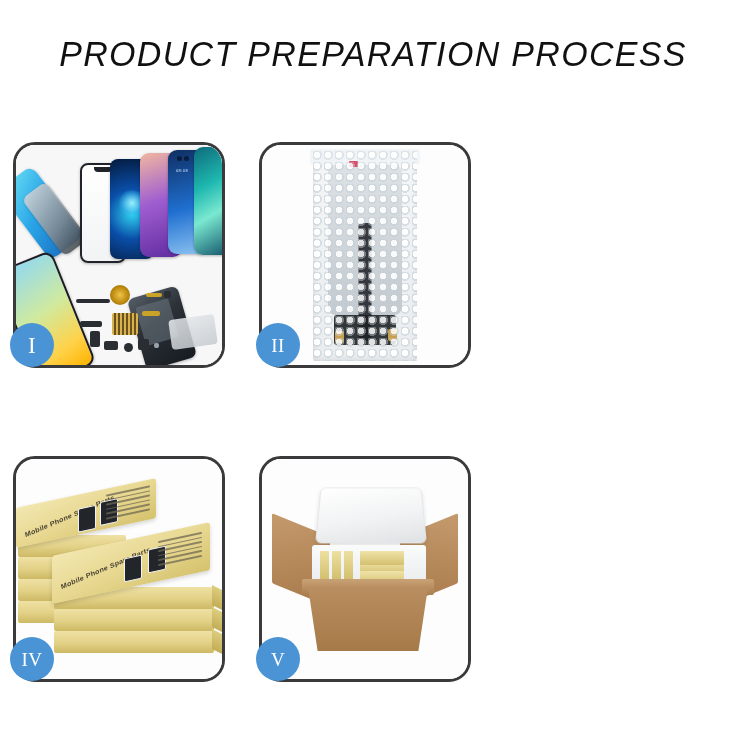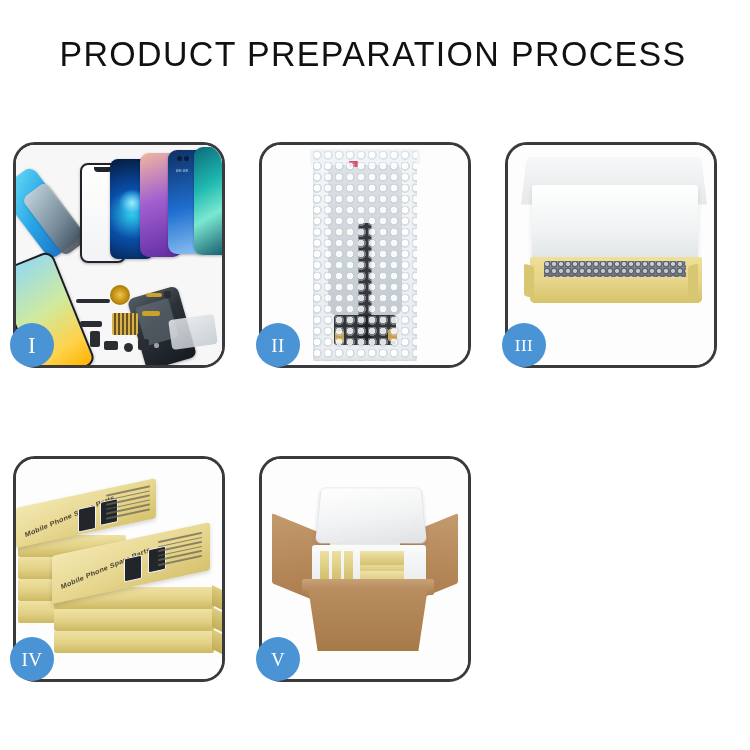--- a/index.html
+++ b/index.html
@@ -6,21 +6,21 @@
   body{
     width:750px;height:750px;
     background:#ffffff;
     font-family:"Liberation Sans","DejaVu Sans",sans-serif;
     overflow:hidden;
     position:relative;
   }
   .page{width:750px;height:750px;position:relative;}
 
   
-  .header{position:absolute;top:0;left:0;width:746px;text-align:center;}
+  .header{position:absolute;top:0;left:0;width:746px;text-align:center;font-style:italic;}
   .title{
     margin:0;
     padding-top:34px;
     font-size:35px;
     line-height:40px;
     font-weight:400;
     letter-spacing:1.4px;
     color:#111111;
     font-family:"Liberation Sans","DejaVu Sans",sans-serif;
     transform:scaleX(0.97);
@@ -416,32 +416,20 @@
           <div class="flex"></div>
           <div class="flexfoot"></div>
           <div class="conn" style="left:22px;bottom:18px;"></div>
           <div class="conn" style="right:20px;bottom:20px;"></div>
           <div class="bubbleoverlay"></div>
         </div>
       </div>
       <div class="badge wide">II</div>
     </div>
 
-    <div class="panel c3 r1">
-      <div class="inner p3">
-        <div class="lidback"></div>
-        <div class="foamsheet"></div>
-        <div class="boxtray"></div>
-        <div class="bubbleitem"></div>
-        <div class="boxtrayfront"></div>
-        <div class="boxear-l"></div>
-        <div class="boxear-r"></div>
-      </div>
-      <div class="badge xwide">III</div>
-    </div>
 
     <div class="panel c1 r2">
       <div class="inner p4">
         <div class="stackwrap">
 
           <div class="sbox" style="left:-4px;top:52px;width:108px;"></div>
           <div class="sbox" style="left:-4px;top:74px;width:108px;"></div>
           <div class="sbox" style="left:-4px;top:96px;width:108px;"></div>
           <div class="sbox" style="left:-4px;top:118px;width:108px;"></div>
 

